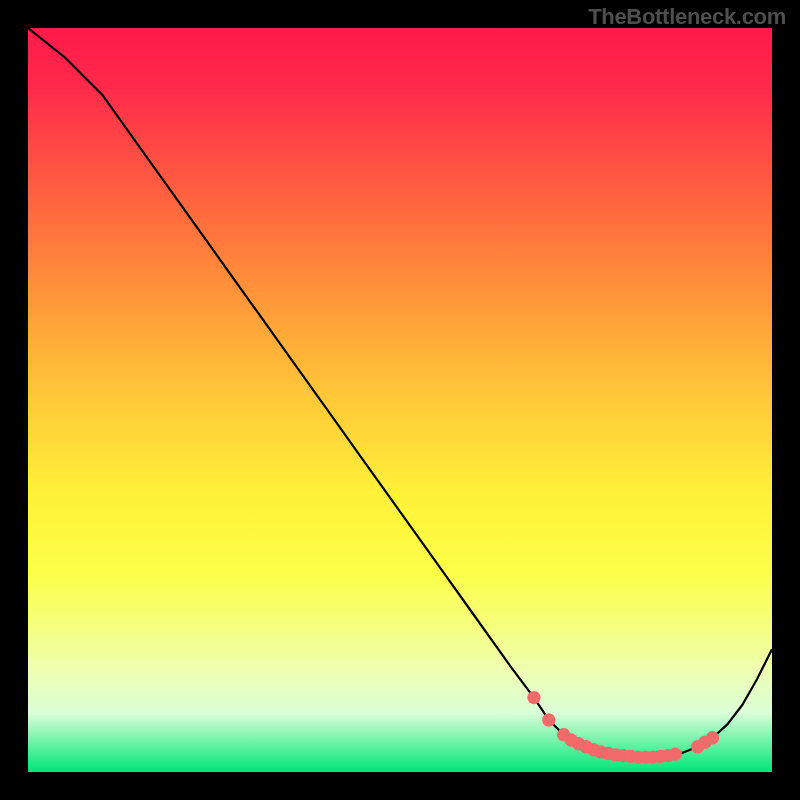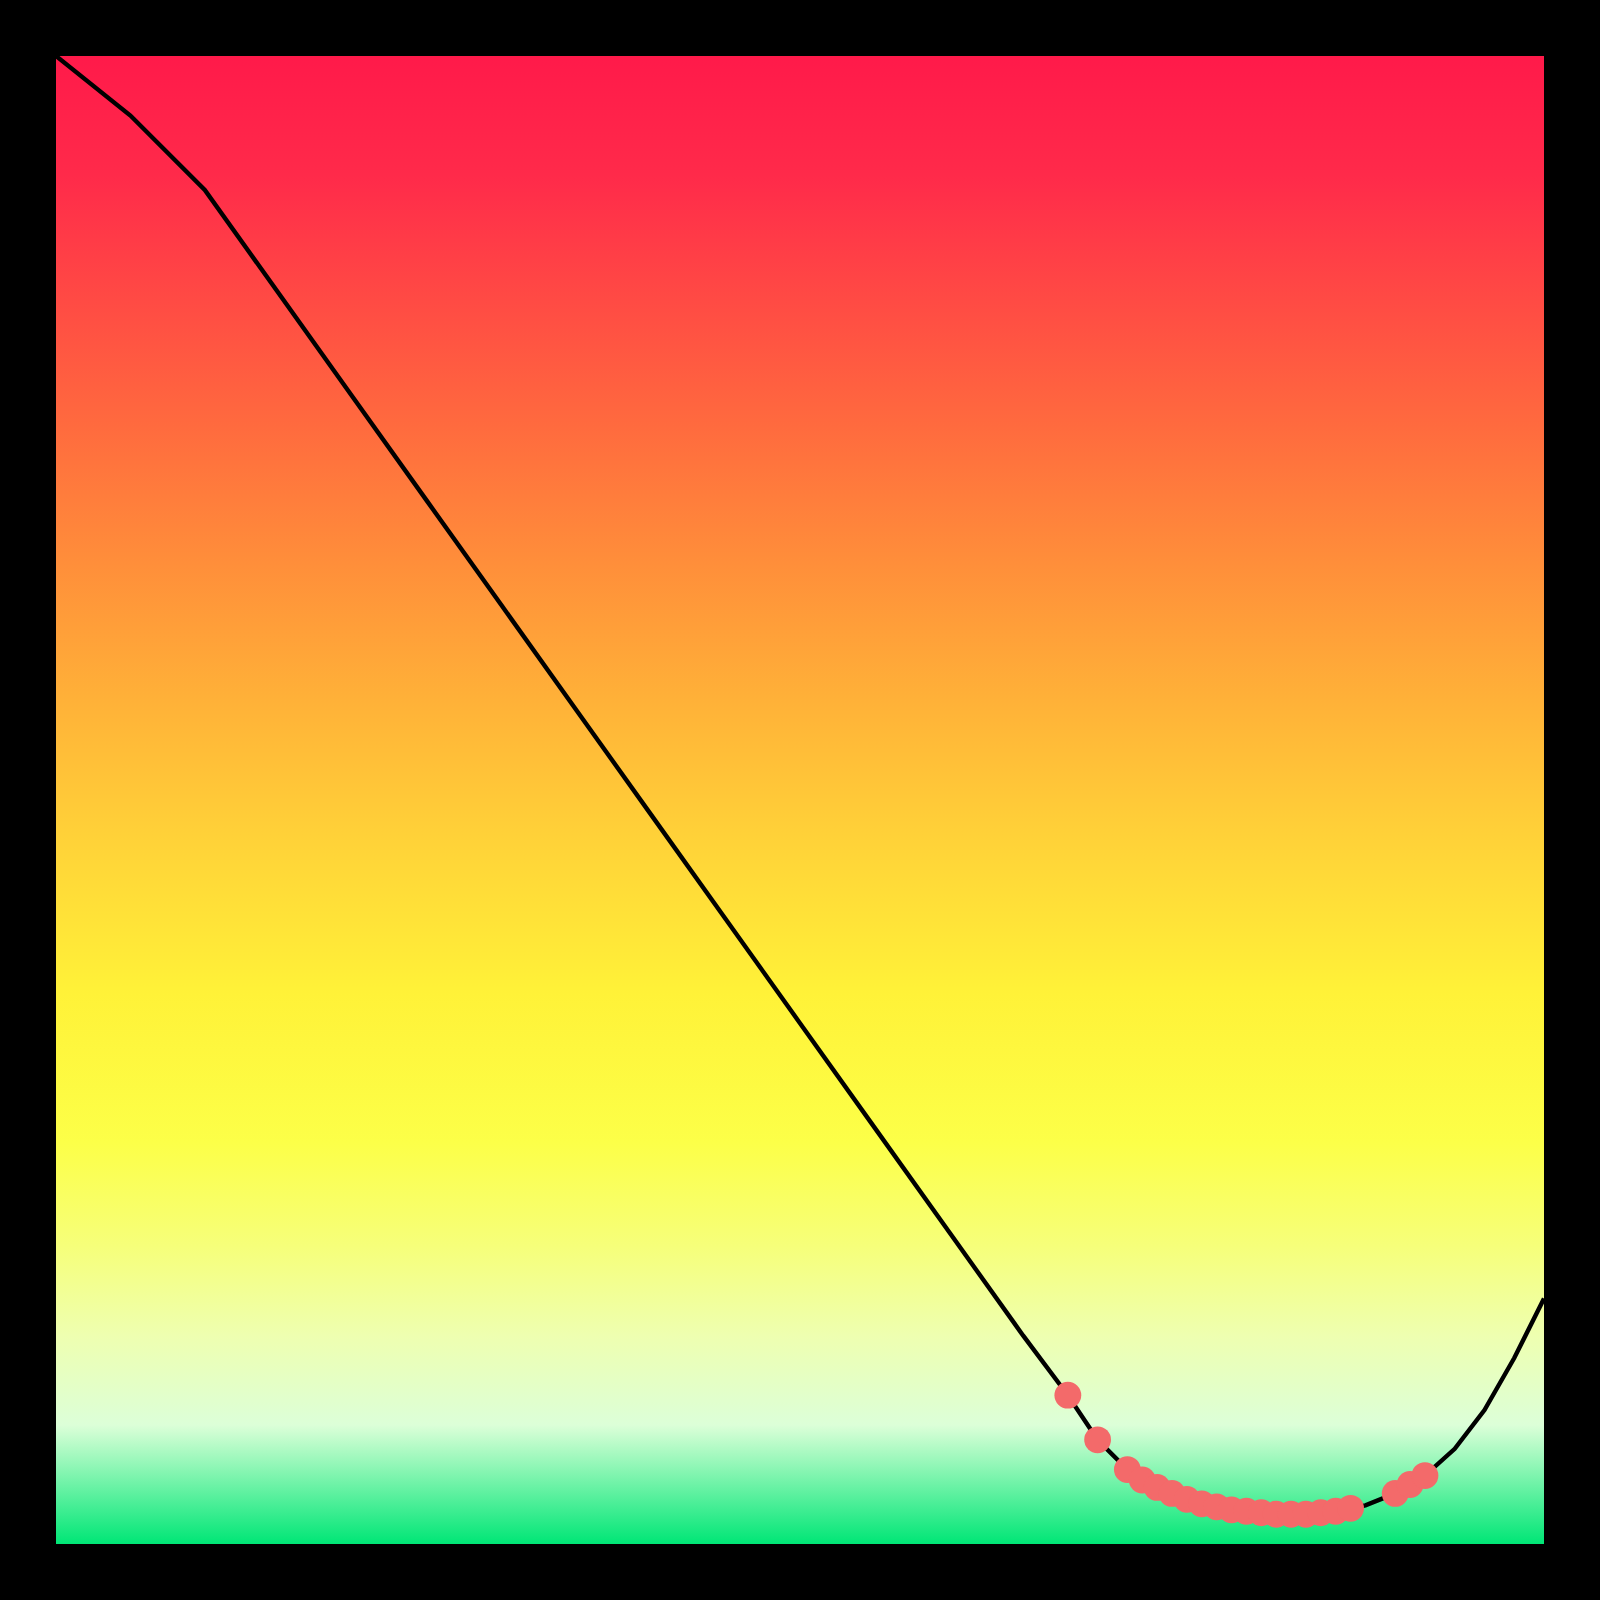--- a/index.html
+++ b/index.html
@@ -50,20 +50,21 @@
     position: absolute;
     inset: 0;
     width: 100%;
     height: 100%;
   }
 </style>
 </head>
 <body>
 <div class="frame">
 
+  <div class="watermark">TheBottleneck.com</div>
 
   <div class="plot">
     <div class="gradient-bg"></div>
     <svg class="curve" viewBox="0 0 744 744" preserveAspectRatio="none">
       <g>
         <path id="curve-path" d="M0.00 0.00 L37.20 29.76 L74.40 66.96 L111.60 119.04 L148.80 171.12 L186.00 223.20 L223.20 275.28 L260.40 327.36 L297.60 379.44 L334.80 431.52 L372.00 483.60 L409.20 535.68 L446.40 587.76 L483.60 639.84 L505.92 669.60 L520.80 691.92 L535.68 706.80 L550.56 715.73 L565.44 721.68 L580.32 725.40 L595.20 727.63 L610.08 729.12 L624.96 729.12 L639.84 727.63 L654.72 724.66 L669.60 718.70 L684.48 709.78 L699.36 696.38 L714.24 677.04 L729.12 651.00 L744.00 621.24" fill="none" stroke="#000" stroke-width="2.2"></path>
         <g id="markers">
             <circle cx="505.92" cy="669.60" r="6.70" fill="#f36a6a"></circle>
             <circle cx="520.80" cy="691.92" r="6.70" fill="#f36a6a"></circle>
             <circle cx="535.68" cy="706.80" r="6.70" fill="#f36a6a"></circle>

